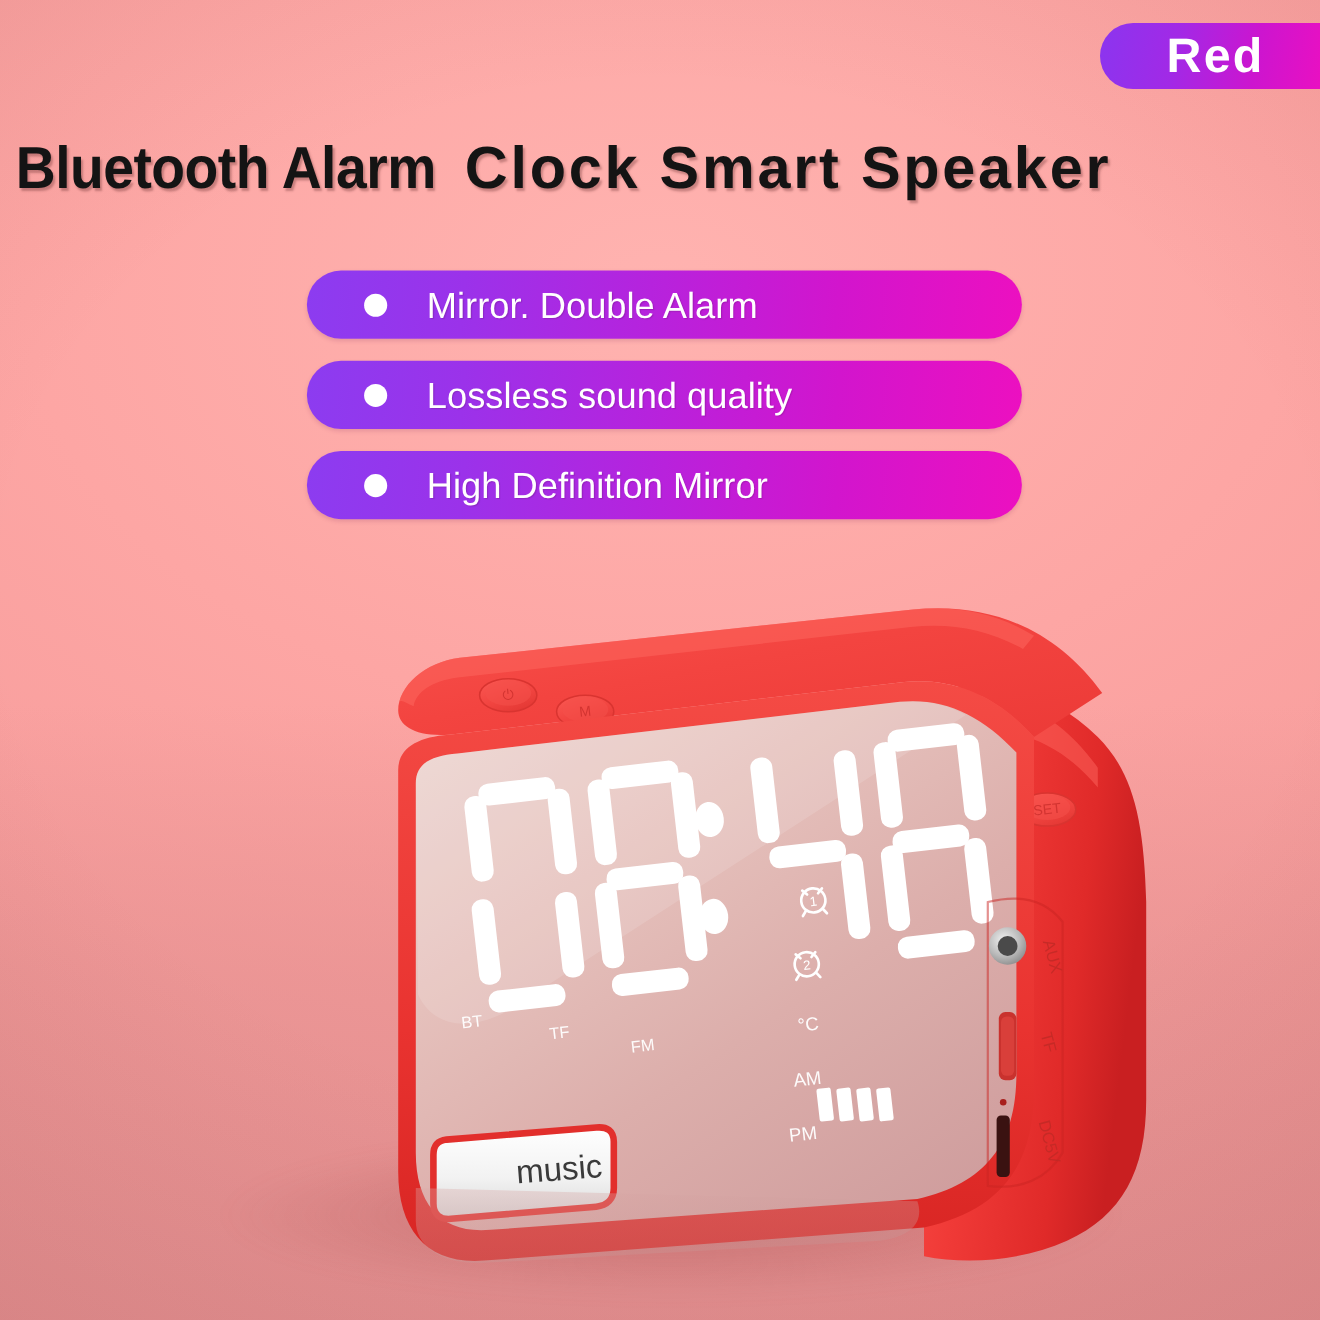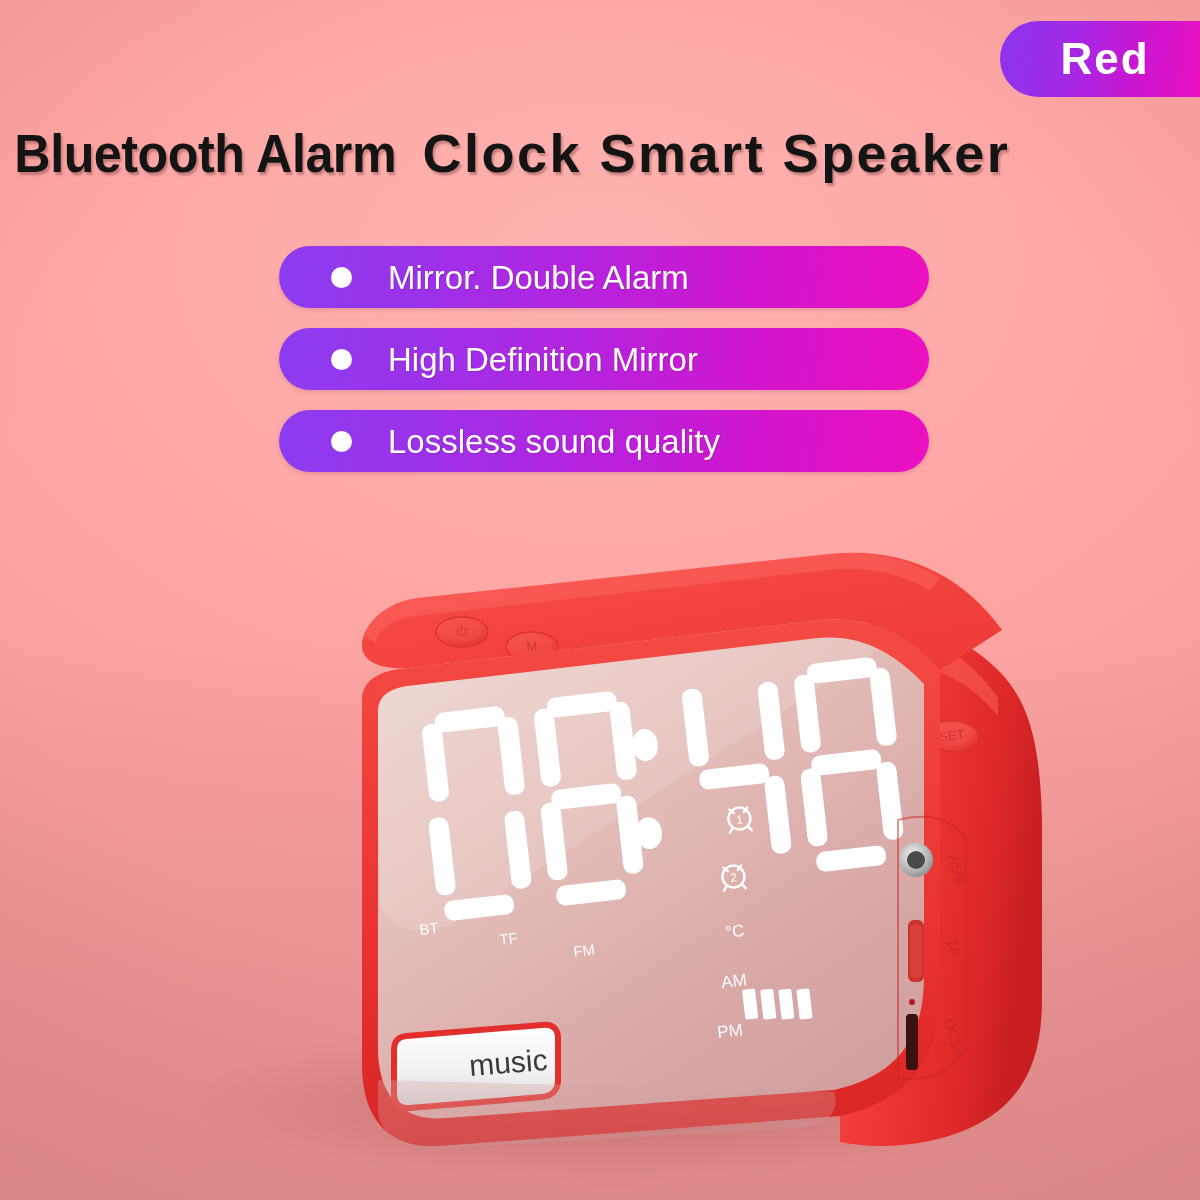--- a/index.html
+++ b/index.html
@@ -20,21 +20,21 @@
     position:absolute;left:0;right:0;top:640px;bottom:0;
     background:linear-gradient(to bottom,rgba(232,150,150,0) 0%,rgba(226,143,143,.55) 45%,rgba(224,142,143,.8) 100%);
   }
   .bg-vig{
     position:absolute;inset:0;
     background:radial-gradient(90% 70% at 50% 45%, rgba(0,0,0,0) 55%, rgba(120,40,40,.10) 100%);
   }
 
   
   .badge{
-    position:absolute;top:21px;right:0;height:76px;min-width:200px;
+    position:absolute;top:21px;right:0;height:60px;min-width:200px;
     border-radius:40px 0 0 40px;
     background:linear-gradient(100deg,#8b35ef 0%,#a229e6 35%,#cc15cf 70%,#e910c2 100%);
     display:flex;align-items:center;justify-content:center;
     padding:0 34px 0 44px;box-sizing:border-box;
   }
   .badge span{
     color:#fff;font-size:44px;font-weight:bold;letter-spacing:2px;line-height:1;
   }
 
   
@@ -106,25 +106,25 @@
     <span class="t1">Bluetooth Alarm</span><span class="t2">Clock Smart Speaker</span>
   </div>
 
   <div class="pills">
     <div class="pill">
       <div class="dot"></div>
       <div class="ptxt">Mirror. Double Alarm</div>
     </div>
     <div class="pill">
       <div class="dot"></div>
-      <div class="ptxt">High Definition Mirror</div>
+      <div class="ptxt">Lossless sound quality</div>
     </div>
     <div class="pill">
       <div class="dot"></div>
-      <div class="ptxt">Lossless sound quality</div>
+      <div class="ptxt">High Definition Mirror</div>
     </div>
   </div>
 
   <div class="product">
     <div class="drop-shadow"></div>
 
     <div class="device">
       <svg width="930" height="640" viewBox="0 0 930 640">
         <defs>
           <linearGradient id="topFace" x1="0" y1="0" x2="1" y2="1">

